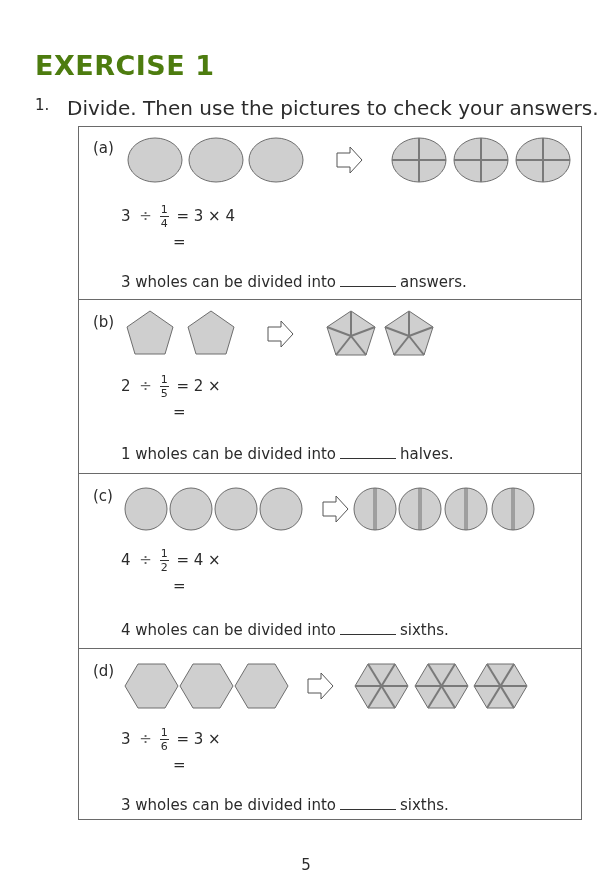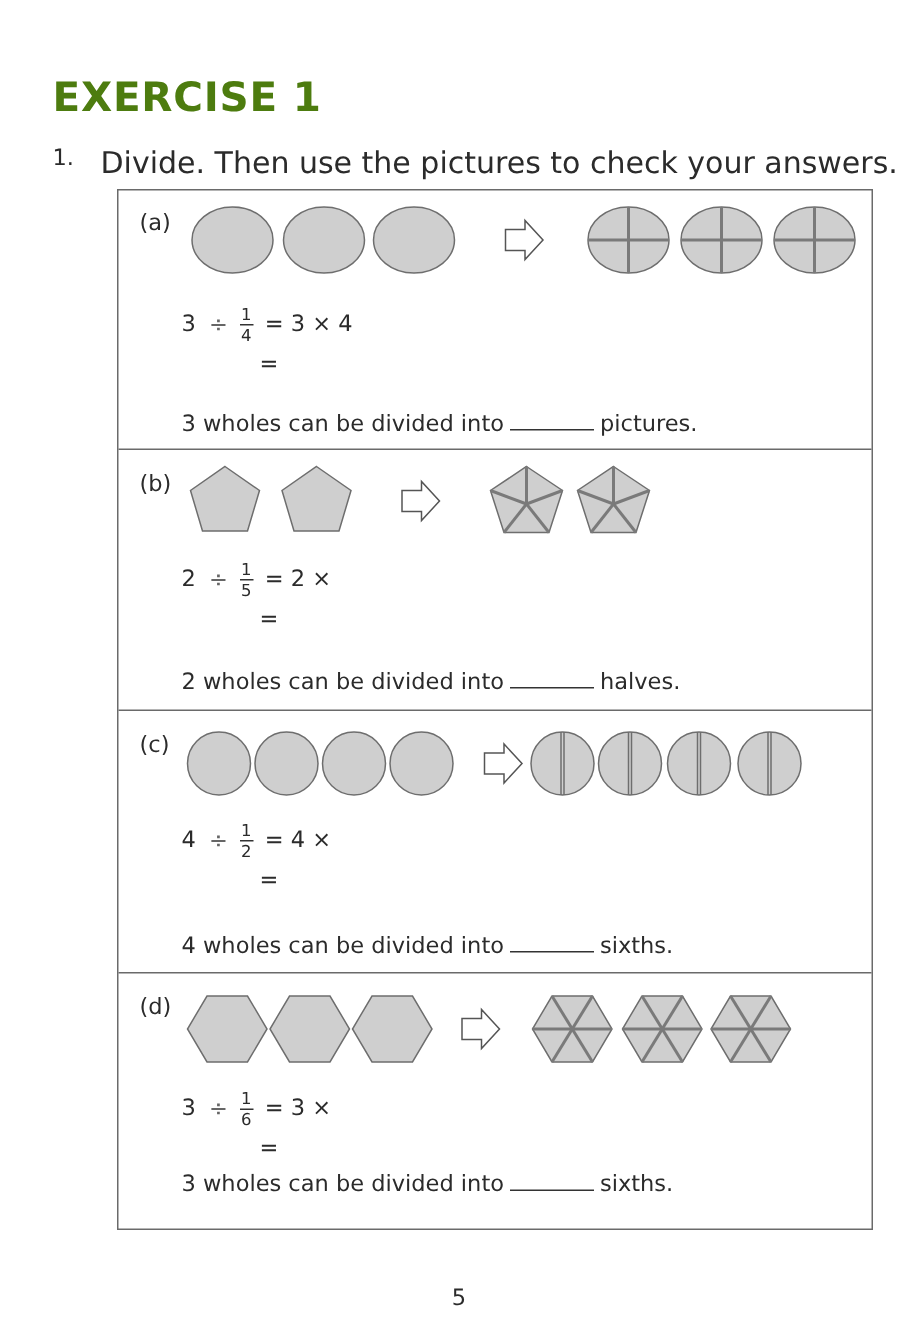--- a/index.html
+++ b/index.html
@@ -55,21 +55,21 @@
       </g>
     </svg>
     <div class="eq" style="top:76px;">
       <span>3</span>
       <span style="margin-left:4px;color:#666;">÷</span>
       <span class="frac"><span class="num">1</span><span class="den">4</span></span>
       <span>= 3 × 4</span>
     </div>
     <div class="eq2" style="top:106px;">=</div>
     <div class="sentence" style="top:146px;">
-      <span>3 wholes can be divided into</span><span class="blank"></span><span>pictures.</span>
+      <span>3 wholes can be divided into</span><span class="blank"></span><span>answers.</span>
     </div>
   </div>
   <div class="divider" style="top:172px;"></div>
 
   <div class="section" style="top:172px;height:174px;">
     <div class="label" style="top:14px;">(b)</div>
     <svg class="figs" width="504" height="174">
       <g fill="#cfcfcf" stroke="#6e6e6e" stroke-width="1">
         <polygon points="71,12 94,28 86,55 56,55 48,28"></polygon>
         <polygon points="132,12 155,28 147,55 117,55 109,28"></polygon>
@@ -93,21 +93,21 @@
       </g>
     </svg>
     <div class="eq" style="top:74px;">
       <span>2</span>
       <span style="margin-left:4px;color:#666;">÷</span>
       <span class="frac"><span class="num">1</span><span class="den">5</span></span>
       <span>= 2 ×</span>
     </div>
     <div class="eq2" style="top:104px;">=</div>
     <div class="sentence" style="top:146px;">
-      <span>2 wholes can be divided into</span><span class="blank"></span><span>halves.</span>
+      <span>1 wholes can be divided into</span><span class="blank"></span><span>halves.</span>
     </div>
   </div>
   <div class="divider" style="top:346px;"></div>
 
   <div class="section" style="top:346px;height:175px;">
     <div class="label" style="top:14px;">(c)</div>
     <svg class="figs" width="504" height="175">
       <g fill="#cfcfcf" stroke="#6e6e6e" stroke-width="1">
         <circle cx="67" cy="36" r="21"></circle>
         <circle cx="112" cy="36" r="21"></circle>
@@ -171,19 +171,19 @@
           <line x1="435" y1="16" x2="408" y2="60"></line>
       </g>
     </svg>
     <div class="eq" style="top:78px;">
       <span>3</span>
       <span style="margin-left:4px;color:#666;">÷</span>
       <span class="frac"><span class="num">1</span><span class="den">6</span></span>
       <span>= 3 ×</span>
     </div>
     <div class="eq2" style="top:108px;">=</div>
-    <div class="sentence" style="top:132px;">
+    <div class="sentence" style="top:148px;">
       <span>3 wholes can be divided into</span><span class="blank"></span><span>sixths.</span>
     </div>
   </div>
 </div>
 
 <div class="pageno">5</div>
 
 </body></html>

